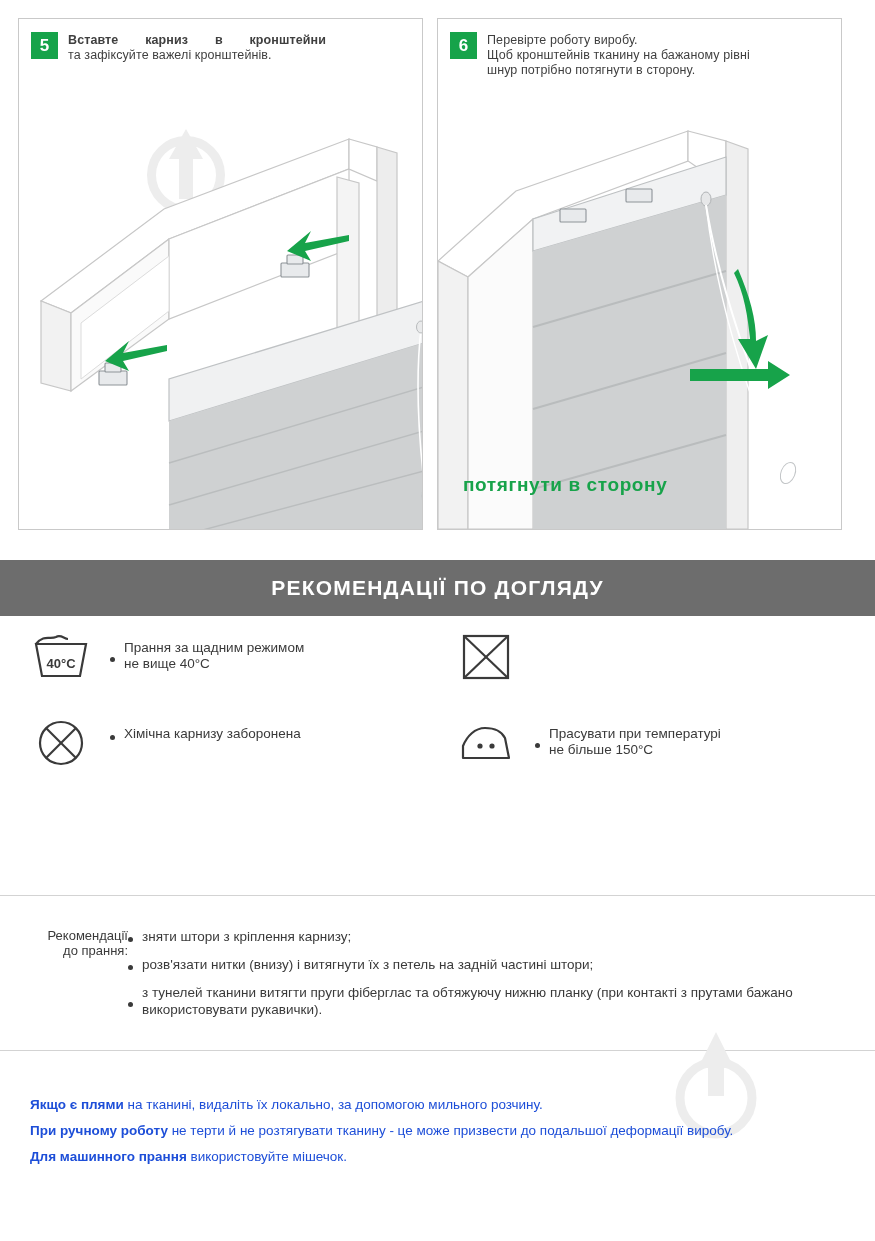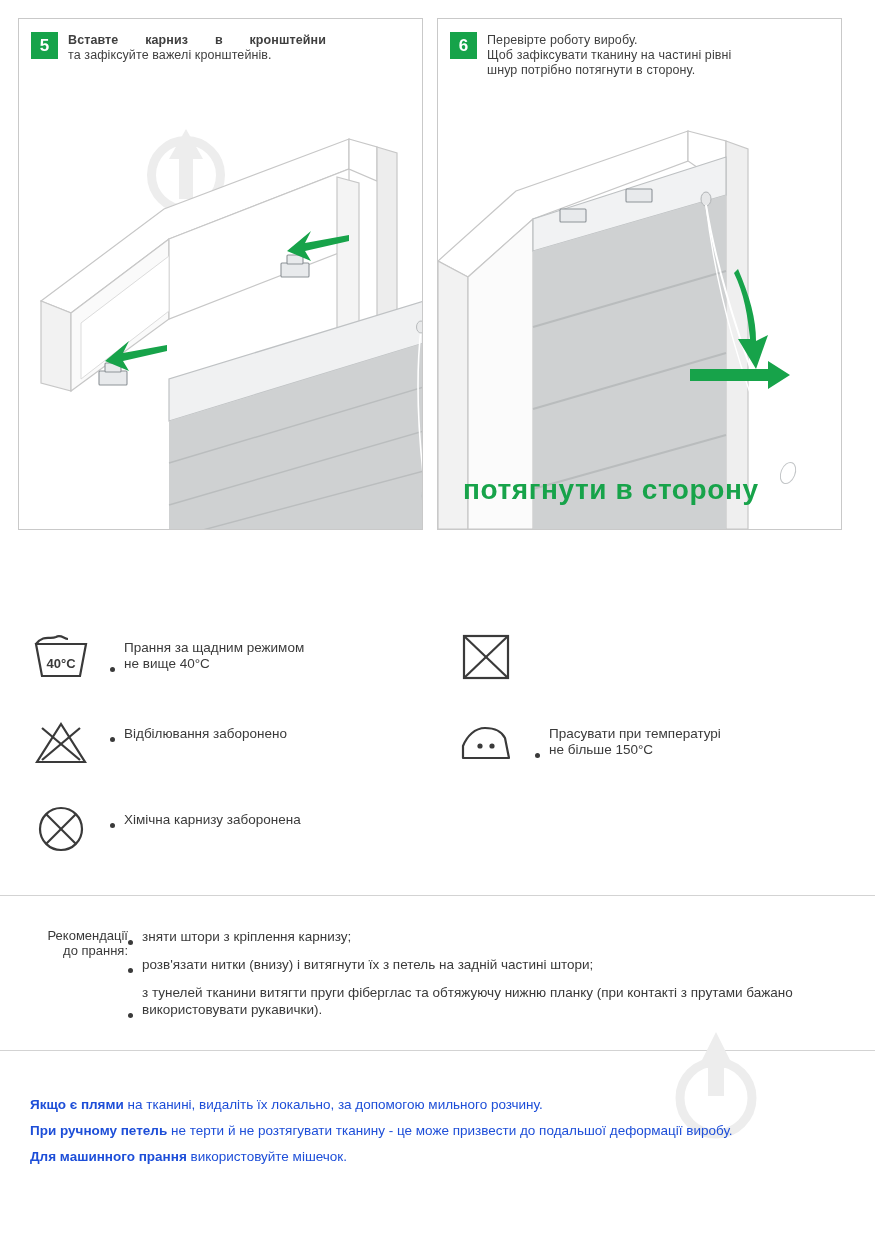--- a/index.html
+++ b/index.html
@@ -145,21 +145,21 @@
     flex: 0 0 62px;
     height: 52px;
     position: relative;
     margin-right: 18px;
   }
   .care-texts {
     padding-top: 10px;
   }
   .bullet-line {
     display: flex;
-    align-items: flex-end;
+    align-items: center;
     font-size: 13.5px;
     line-height: 16px;
     color: #3a3a3a;
     margin-bottom: 6px;
   }
   .bullet-dot {
     width: 5px; height: 5px;
     border-radius: 50%;
     background: #3a3a3a;
     margin: 6px 9px 0 0;
@@ -287,21 +287,21 @@
           </g>
         </svg>
       </div>
     </div>
 
     <div class="step-card">
       <div class="step-head">
         <div class="step-badge">6</div>
         <div class="step-text">
           <span style="display:block">Перевірте роботу виробу.</span>
-          <span style="display:block">Щоб зафіксувати тканину на частині рівні</span>
+          <span style="display:block">Щоб кронштейнів тканину на бажаному рівні</span>
           <span style="display:block">шнур потрібно потягнути в сторону.</span>
         </div>
       </div>
 
       <div class="illus">
         <svg width="403" height="438" style="position:absolute;left:0;top:0;">
 
           <polygon points="0,170 78,100 250,40 250,70 95,128 30,186" fill="#ffffff" stroke="#c7c7c7" stroke-width="1.2"></polygon>
           <polygon points="0,170 30,186 30,438 0,438" fill="#f2f2f2" stroke="#c7c7c7" stroke-width="1.2"></polygon>
           <polygon points="30,186 95,128 95,438 30,438" fill="#fbfbfb" stroke="#c7c7c7" stroke-width="1.2"></polygon>
@@ -323,25 +323,28 @@
           <ellipse cx="268" cy="108" rx="5" ry="7" fill="#e6e7e8" stroke="#b0b3b5"></ellipse>
           <path d="M 268 114 C 282 200, 316 290, 348 372" stroke="#ffffff" stroke-width="2" fill="none"></path>
           <path d="M 268 114 C 278 200, 304 290, 340 374" stroke="#ffffff" stroke-width="1.4" fill="none"></path>
           <ellipse cx="350" cy="382" rx="7" ry="11" fill="#ffffff" stroke="#c3c6c8" transform="rotate(22 350 382)"></ellipse>
 
           <g fill="#17a34a">
             <path d="M 300 178 C 312 206, 318 228, 318 250 L 330 244 L 318 278 L 300 248 L 312 248 C 310 226, 306 202, 296 182 Z"></path>
             <polygon points="252,278 330,278 330,270 352,284 330,298 330,290 252,290"></polygon>
           </g>
         </svg>
-        <div style="position:absolute; left:25px; top:383px; font-size:28px; font-weight:bold; color:#17a34a; letter-spacing:0.6px;">потягнути в сторону</div>
-      </div>
-    </div>
-  </div>
-
+        <div style="position:absolute; left:25px; top:383px; font-size:19px; font-weight:bold; color:#17a34a; letter-spacing:0.6px;">потягнути в сторону</div>
+      </div>
+    </div>
+  </div>
+
+  <div class="care-banner">
+    <div class="care-banner-title">РЕКОМЕНДАЦІЇ ПО ДОГЛЯДУ</div>
+  </div>
 
   <div class="care-grid">
 
     <div class="care-col left">
 
       <div class="care-item">
         <div class="care-icon">
           <svg width="62" height="52" viewBox="0 0 62 52">
             <path d="M6 14 L56 14 L50 46 L12 46 Z" fill="none" stroke="#3a3a3a" stroke-width="2.2"></path>
             <path d="M6 14 C14 4, 20 10, 26 7 C31 4, 34 9, 38 9" fill="none" stroke="#3a3a3a" stroke-width="2.2"></path>
@@ -352,35 +355,20 @@
           <div class="bullet-line">
             <span class="bullet-dot"></span>
             <span>
               <span style="display:block">Прання за щадним режимом</span>
               <span style="display:block">не вище 40°С</span>
             </span>
           </div>
         </div>
       </div>
 
-      <div class="care-item">
-        <div class="care-icon">
-          <svg width="62" height="52" viewBox="0 0 62 52">
-            <path d="M31 8 L55 46 L7 46 Z" fill="none" stroke="#3a3a3a" stroke-width="2.2"></path>
-            <line x1="12" y1="12" x2="50" y2="44" stroke="#3a3a3a" stroke-width="2.2"></line>
-            <line x1="50" y1="12" x2="12" y2="44" stroke="#3a3a3a" stroke-width="2.2"></line>
-          </svg>
-        </div>
-        <div class="care-texts">
-          <div class="bullet-line">
-            <span class="bullet-dot"></span>
-            <span>Відбілювання заборонено</span>
-          </div>
-        </div>
-      </div>
 
       <div class="care-item">
         <div class="care-icon">
           <svg width="62" height="52" viewBox="0 0 62 52">
             <circle cx="31" cy="27" r="21" fill="none" stroke="#3a3a3a" stroke-width="2.2"></circle>
             <line x1="16" y1="12" x2="46" y2="42" stroke="#3a3a3a" stroke-width="2.2"></line>
             <line x1="46" y1="12" x2="16" y2="42" stroke="#3a3a3a" stroke-width="2.2"></line>
           </svg>
         </div>
         <div class="care-texts">
@@ -456,20 +444,20 @@
       <path d="M56 4 L74 40 L38 40 Z" fill="#ededed"></path>
       <rect x="48" y="38" width="16" height="30" fill="#ededed"></rect>
     </svg>
   </div>
 
   <div class="notes">
     <div class="note-line">
       <b>Якщо є плями</b><span> на тканині, видаліть їх локально, за допомогою мильного розчину.</span>
     </div>
     <div class="note-line">
-      <b>При ручному петель</b><span> не терти й не розтягувати тканину - це може призвести до подальшої деформації виробу.</span>
+      <b>При ручному роботу</b><span> не терти й не розтягувати тканину - це може призвести до подальшої деформації виробу.</span>
     </div>
     <div class="note-line">
       <b>Для машинного прання</b><span> використовуйте мішечок.</span>
     </div>
   </div>
 
 </div>
 
 </body></html>

